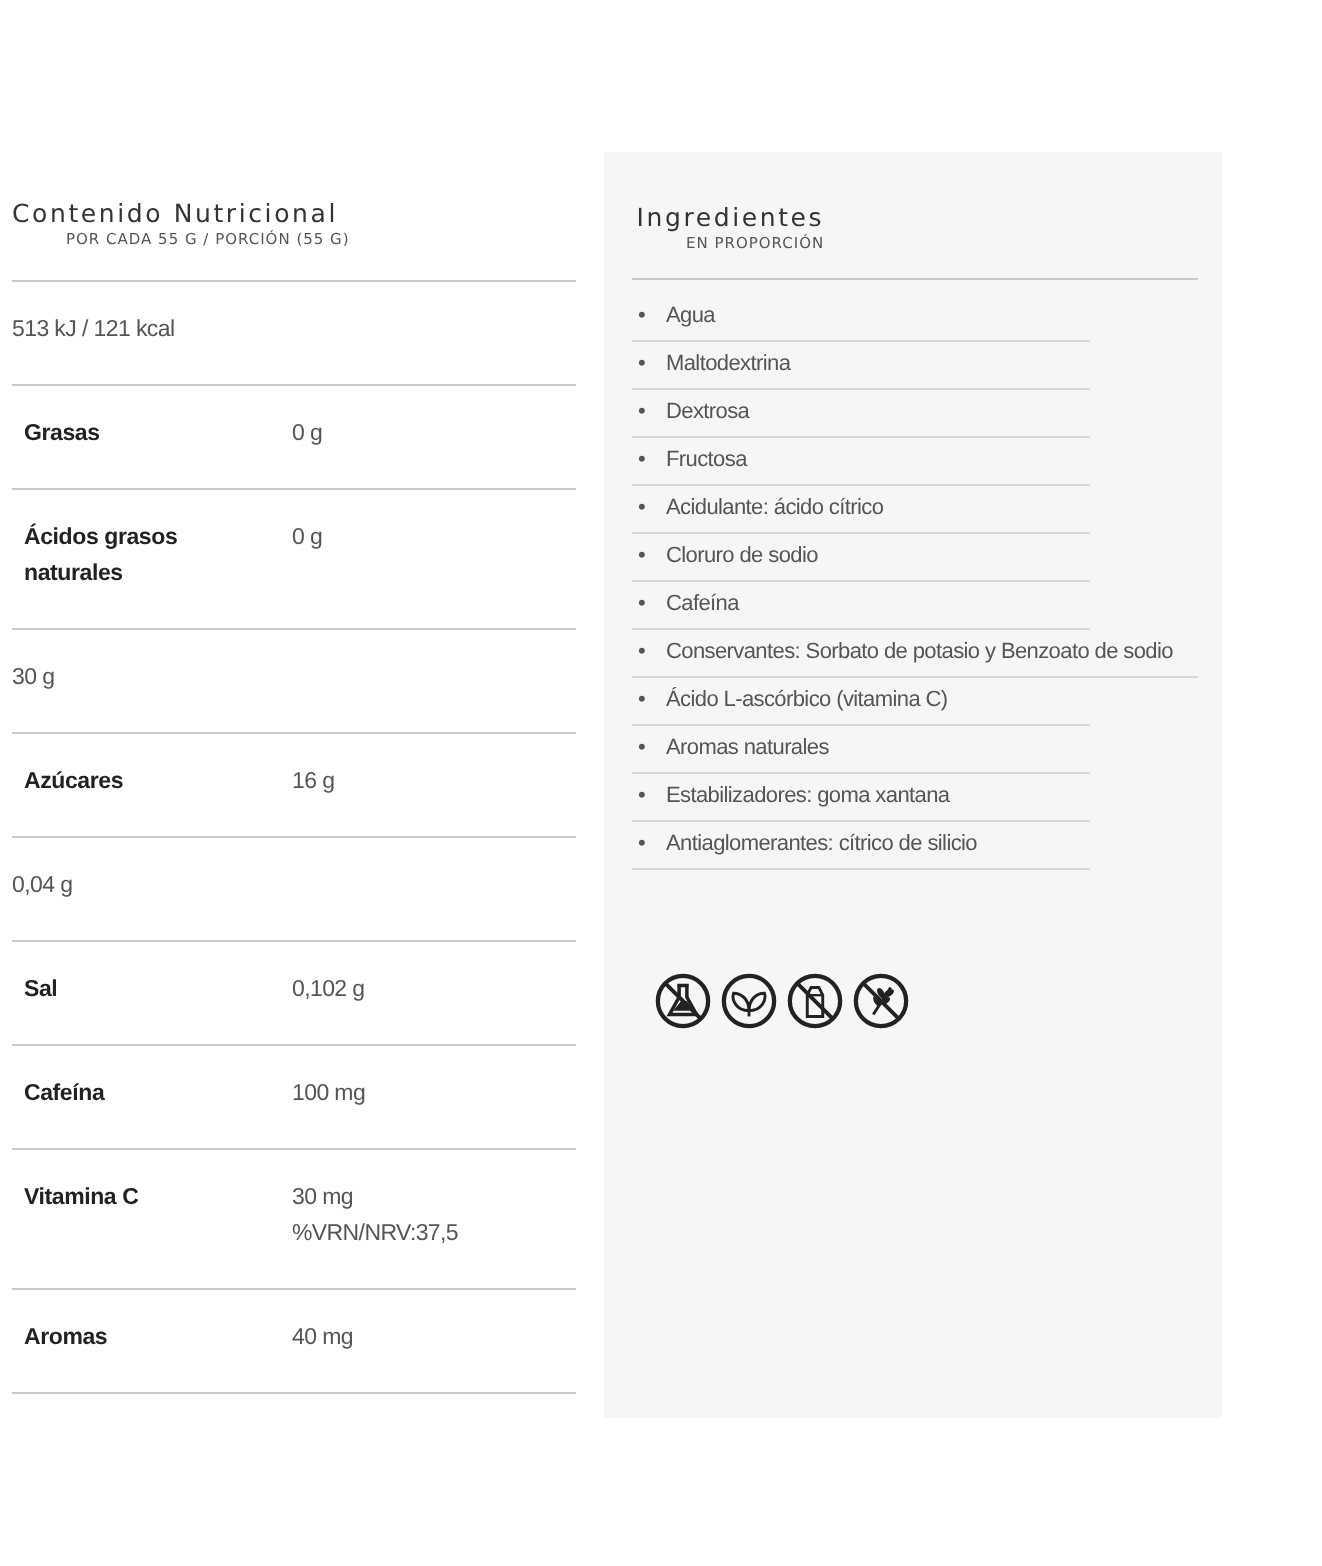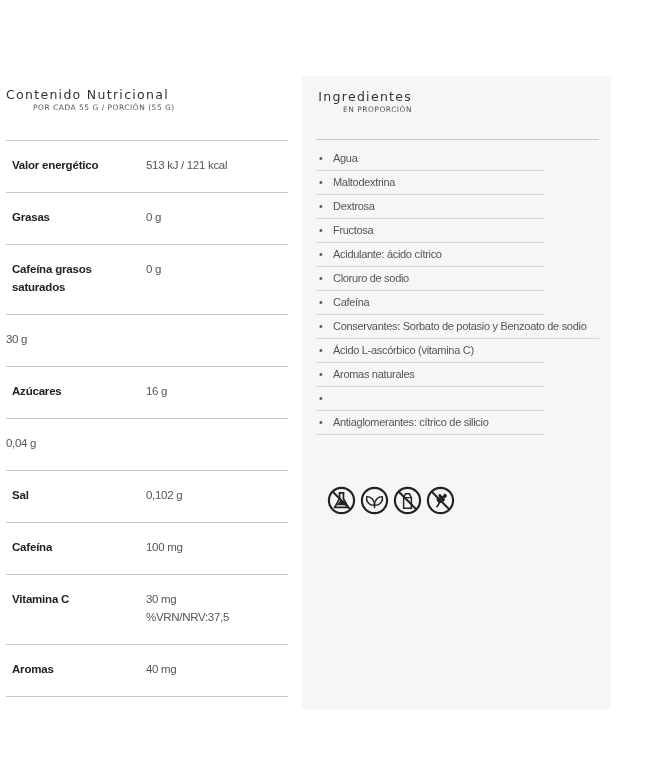--- a/index.html
+++ b/index.html
@@ -1,20 +1,20 @@
 <!DOCTYPE html>
 <html><head>
 <meta charset="utf-8">
 <style>
   * { box-sizing: border-box; margin: 0; padding: 0; }
   html, body { width: 661px; height: 783px; background: #ffffff; overflow: hidden; }
   body { position: relative; font-family: "Liberation Sans", sans-serif; color: #222; }
 
   .nutrition { position: absolute; left: 6px; top: 87px; width: 282px; }
-  .sec-title { font-family: "DejaVu Sans", sans-serif; font-size: 12.5px; letter-spacing: 1.3px; color: #333; line-height: 15px; }
+  .sec-title { font-family: "DejaVu Sans", sans-serif; font-size: 12.5px; letter-spacing: 1.3px; color: #333; line-height: 15px; margin-top: 12px; }
   .sec-sub { font-family: "DejaVu Sans", sans-serif; font-size: 7.5px; letter-spacing: 0.5px; color: #555; margin-top: 1px; line-height: 10px; padding-left: 27px; }
 
   .ntable { position: absolute; left: 6px; top: 140px; width: 282px; border-top: 1px solid #c9c9c9; }
   .nrow { display: flex; border-bottom: 1px solid #c9c9c9; padding-top: 15px; }
   .nrow .label { width: 140px; padding-left: 6px; font-size: 11.5px; font-weight: bold; color: #222; line-height: 18px; letter-spacing: -0.2px; }
   .nrow .val { font-size: 11.5px; color: #555; line-height: 18px; letter-spacing: -0.3px; }
 
   .ingr-panel { position: absolute; left: 302px; top: 76px; width: 309px; height: 633px; background: #f6f6f6; }
   .ingr-head { position: absolute; left: 14px; top: 13px; text-align: right; }
   .ingr-rule { position: absolute; left: 14px; top: 63px; width: 283px; border-top: 1px solid #c9c9c9; }
@@ -30,29 +30,28 @@
 </head>
 <body>
 
 <div class="nutrition">
   <div class="sec-title">Contenido Nutricional</div>
   <div class="sec-sub">POR CADA 55 G / PORCIÓN (55 G)</div>
 </div>
 
 <div class="ntable">
   <div class="nrow" style="height:52px">
-    <div class="label">Valor energético</div>
     <div class="val">513 kJ / 121 kcal</div>
   </div>
   <div class="nrow" style="height:52px">
     <div class="label">Grasas</div>
     <div class="val">0 g</div>
   </div>
   <div class="nrow" style="height:70px">
-    <div class="label" style="width:140px;padding-right:50px">Cafeína grasos saturados</div>
+    <div class="label" style="width:140px;padding-right:50px">Ácidos grasos naturales</div>
     <div class="val">0 g</div>
   </div>
   <div class="nrow" style="height:52px">
     <div class="val">30 g</div>
   </div>
   <div class="nrow" style="height:52px">
     <div class="label">Azúcares</div>
     <div class="val">16 g</div>
   </div>
   <div class="nrow" style="height:52px">
@@ -121,20 +120,21 @@
     <li class="ingr-item">
         <span class="bullet">•</span>
         <span class="txt">Ácido L-ascórbico (vitamina C)</span>
       </li>
     <li class="ingr-item">
         <span class="bullet">•</span>
         <span class="txt">Aromas naturales</span>
       </li>
     <li class="ingr-item">
         <span class="bullet">•</span>
+        <span class="txt">Estabilizadores: goma xantana</span>
       </li>
     <li class="ingr-item">
         <span class="bullet">•</span>
         <span class="txt">Antiaglomerantes: cítrico de silicio</span>
       </li>
   </ul>
 
   <div class="badges">
     <svg class="badge" viewBox="0 0 30 30">
       <circle cx="15" cy="15" r="13" fill="none" stroke="#222" stroke-width="2.2"></circle>

